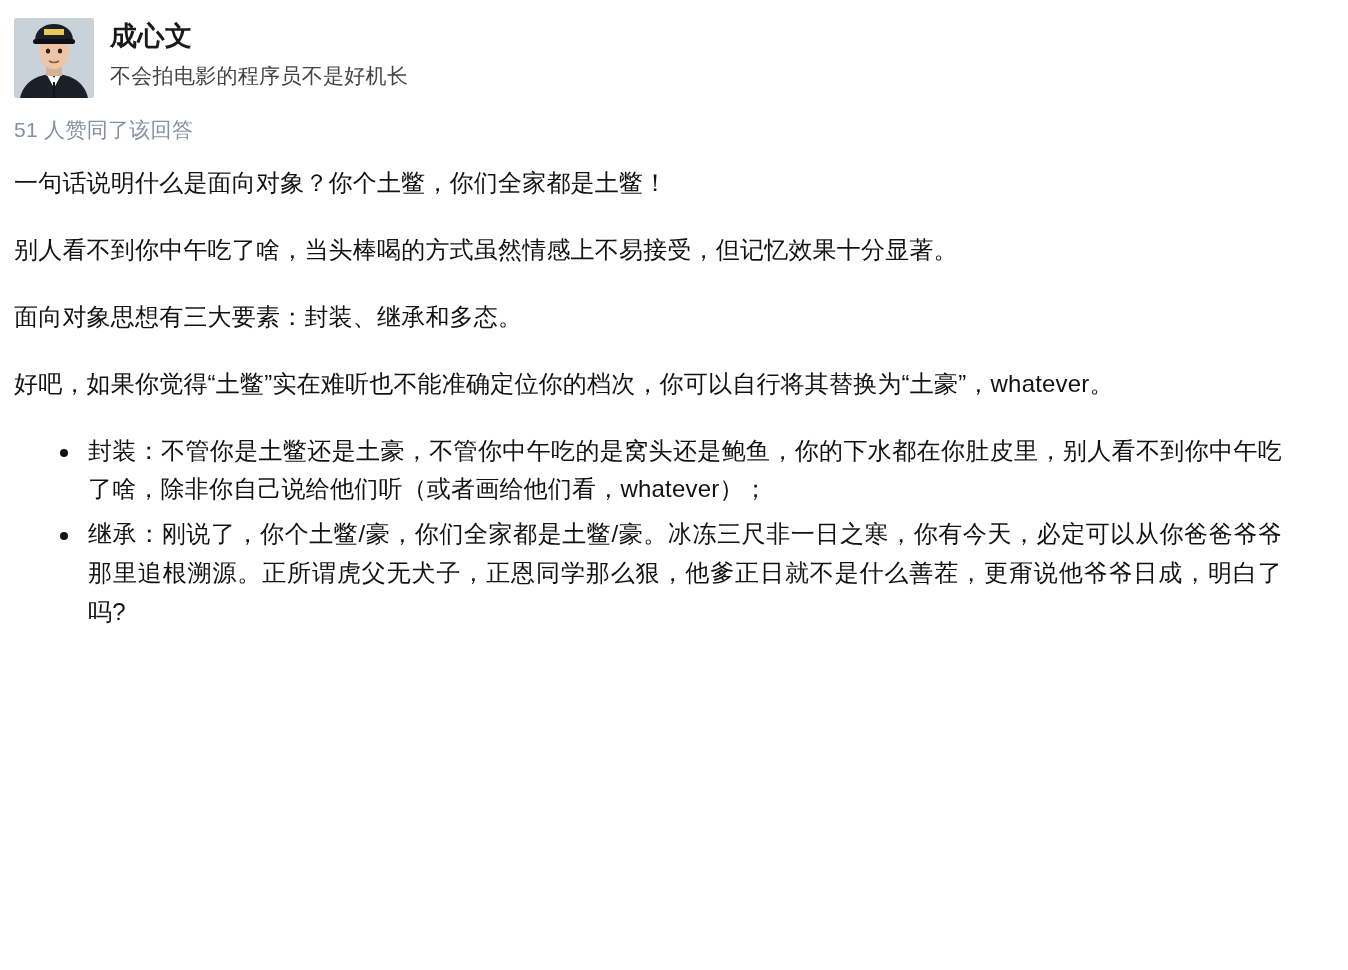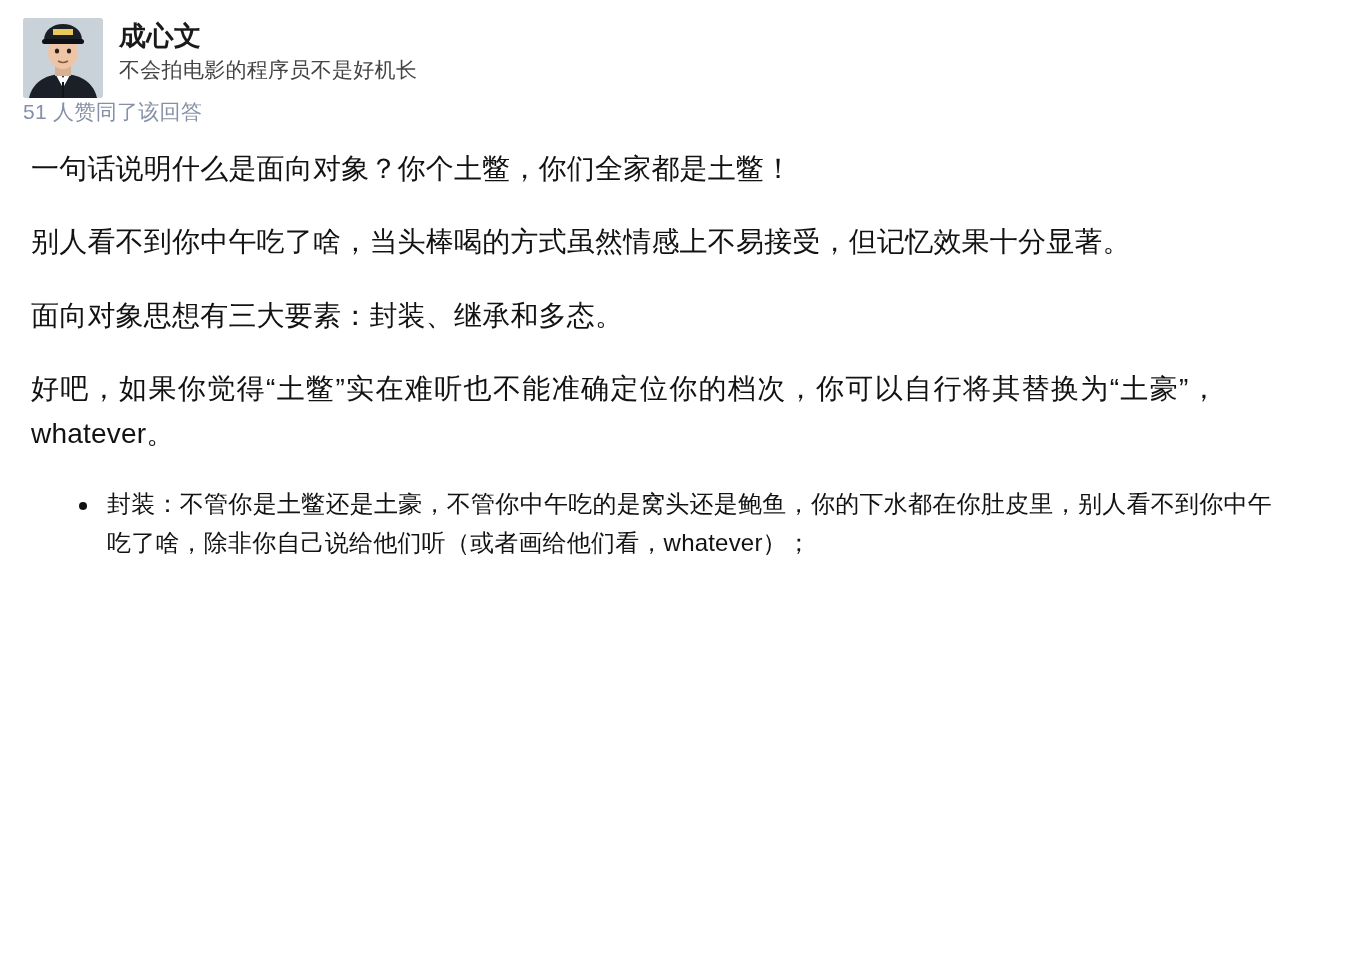--- a/index.html
+++ b/index.html
@@ -11,21 +11,21 @@
     width: 1348px;
     height: 970px;
     font-family: "Liberation Sans", "DejaVu Sans", sans-serif;
     color: #1a1a1a;
     overflow: hidden;
   }
   .page {
     width: 1348px;
     height: 970px;
     box-sizing: border-box;
-    padding: 14px 20px 0 23px;
+    padding: 14px 20px 0 14px;
     position: relative;
   }
 
   
   .author-row {
     display: flex;
     align-items: flex-start;
     gap: 16px;
     padding-top: 4px;
   }
@@ -49,50 +49,51 @@
     font-size: 27px;
     font-weight: bold;
     color: #1a1a1a;
     line-height: 1.25;
     letter-spacing: 0.5px;
   }
   .author-bio {
     font-size: 21px;
     color: #444444;
     line-height: 1.5;
+    margin-top: 6px;
     letter-spacing: 0.3px;
   }
 
   
   .vote-line {
-    margin-top: 0;
+    margin-top: 18px;
     font-size: 21px;
     color: #8590a6;
     letter-spacing: 0.3px;
   }
 
   
   .content {
     margin-top: 20px;
   }
   .para {
-    font-size: 28px;
+    font-size: 24px;
     line-height: 1.62;
     color: #121212;
-    margin: 0 0 28px 8px;
+    margin: 0 0 28px 0;
     letter-spacing: 0.2px;
     text-align: justify;
     padding-right: 110px;
   }
   .para:last-child { margin-bottom: 0; }
 
   
   .bullets {
     list-style: none;
-    margin: 10px;
+    margin: 0;
     padding: 0;
   }
   .bullet {
     position: relative;
     font-size: 24px;
     line-height: 1.62;
     color: #121212;
     margin: 0 0 6px 0;
     padding-left: 74px;
     padding-right: 46px;
@@ -148,16 +149,17 @@
   <div class="vote-line">51 人赞同了该回答</div>
 
   <div class="content">
     <p class="para">一句话说明什么是面向对象？你个土鳖，你们全家都是土鳖！</p>
     <p class="para">别人看不到你中午吃了啥，当头棒喝的方式虽然情感上不易接受，但记忆效果十分显著。</p>
     <p class="para">面向对象思想有三大要素：封装、继承和多态。</p>
     <p class="para">好吧，如果你觉得“土鳖”实在难听也不能准确定位你的档次，你可以自行将其替换为“土豪”，whatever。</p>
 
     <ul class="bullets">
       <li class="bullet">封装：不管你是土鳖还是土豪，不管你中午吃的是窝头还是鲍鱼，你的下水都在你肚皮里，别人看不到你中午吃了啥，除非你自己说给他们听（或者画给他们看，whatever）；</li>
+      <li class="bullet">继承：刚说了，你个土鳖/豪，你们全家都是土鳖/豪。冰冻三尺非一日之寒，你有今天，必定可以从你爸爸爷爷那里追根溯源。正所谓虎父无犬子，正恩同学那么狠，他爹正日就不是什么善茬，更甭说他爷爷日成，明白了吗?</li>
     </ul>
   </div>
 
 </div>
 
 </body></html>

